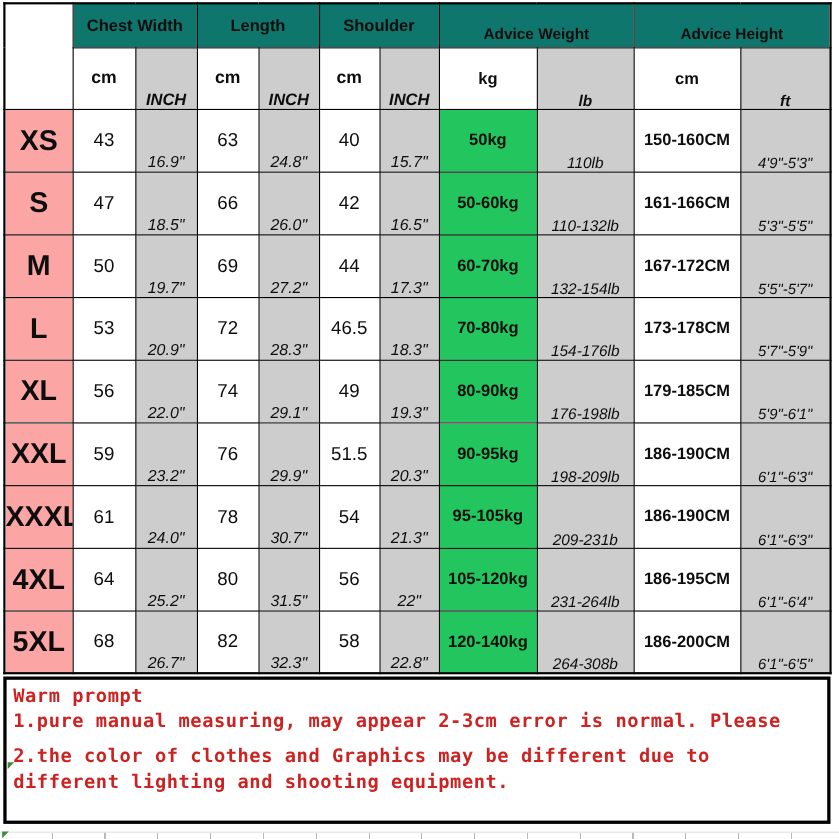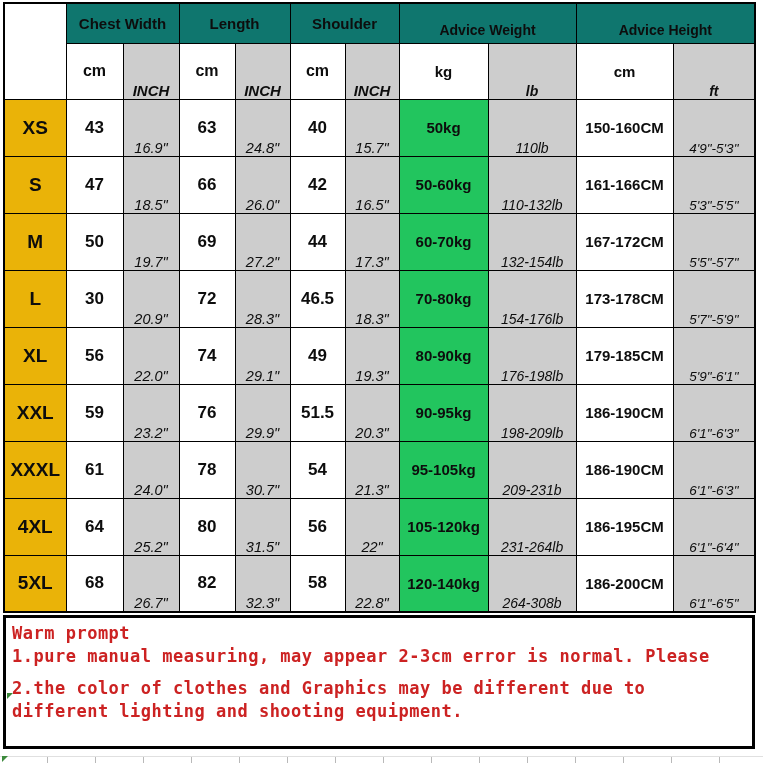--- a/index.html
+++ b/index.html
@@ -24,22 +24,22 @@
 
   .group-th { font-size:15px; font-weight:bold; vertical-align:middle; background:#0f766e; }
   .group-th.advice { font-size:14px; vertical-align:bottom; padding-bottom:5px; }
   .corner { background:#fff; }
 
   .unit-cm  { font-size:16px; font-weight:bold; vertical-align:middle; padding-bottom:8px; background:#fff; }
   .unit-in  { font-size:15px; font-style:italic; vertical-align:bottom; padding-bottom:4px; color:#242424; }
   .unit-kg, .unit-hcm { font-size:15px; font-weight:bold; vertical-align:middle; padding-bottom:8px; color:var(--navy,#1f1f78); background:#fff; }
   .unit-lb, .unit-ft  { font-size:14px; font-style:italic; vertical-align:bottom; padding-bottom:4px; color:var(--red,#c0392b); }
 
-  .size-cell { font-size:19px; font-weight:bold; vertical-align:middle; background:#eab308; }
-  .val-cm  { font-size:17px; font-weight:bold; vertical-align:middle; padding-bottom:16px; background:#fff; }
+  .size-cell { font-size:26px; font-weight:bold; vertical-align:middle; background:#fca5a5; }
+  .val-cm  { font-size:17px; font-weight:normal; vertical-align:middle; padding-bottom:16px; background:#fff; }
   .val-in  { font-size:14.5px; font-style:italic; vertical-align:bottom; padding-bottom:5px; color:#1c1c1c; }
   .val-kg  { font-size:15px; font-weight:bold; vertical-align:middle; padding-bottom:14px; color:var(--navy,#1f1f78); background:#22c55e; }
   .val-lb  { font-size:14px; font-style:italic; vertical-align:bottom; padding-bottom:5px; color:var(--red,#c0392b); }
   .val-hcm { font-size:15px; font-weight:bold; vertical-align:middle; padding-bottom:14px; color:var(--navy,#1f1f78); background:#fff;margin-top:48px; }
   .val-ft  { font-size:13.5px; font-style:italic; vertical-align:bottom; padding-bottom:5px; color:var(--red,#c0392b); }
 
   .warm-box {
     position:relative; box-sizing:border-box;
     margin:2px 0 0 3px; width:752px; height:134px;
     border:3px solid #000; background:#fff;
@@ -142,21 +142,21 @@
       <td class="val-in gray">27.2"</td>
       <td class="val-cm">44</td>
       <td class="val-in gray">17.3"</td>
       <td class="val-kg">60-70kg</td>
       <td class="val-lb gray">132-154lb</td>
       <td class="val-hcm">167-172CM</td>
       <td class="val-ft gray">5'5"-5'7"</td>
     </tr>
         <tr>
       <td class="size-cell">L</td>
-      <td class="val-cm">30</td>
+      <td class="val-cm">53</td>
       <td class="val-in gray">20.9"</td>
       <td class="val-cm">72</td>
       <td class="val-in gray">28.3"</td>
       <td class="val-cm">46.5</td>
       <td class="val-in gray">18.3"</td>
       <td class="val-kg">70-80kg</td>
       <td class="val-lb gray">154-176lb</td>
       <td class="val-hcm">173-178CM</td>
       <td class="val-ft gray">5'7"-5'9"</td>
     </tr>

